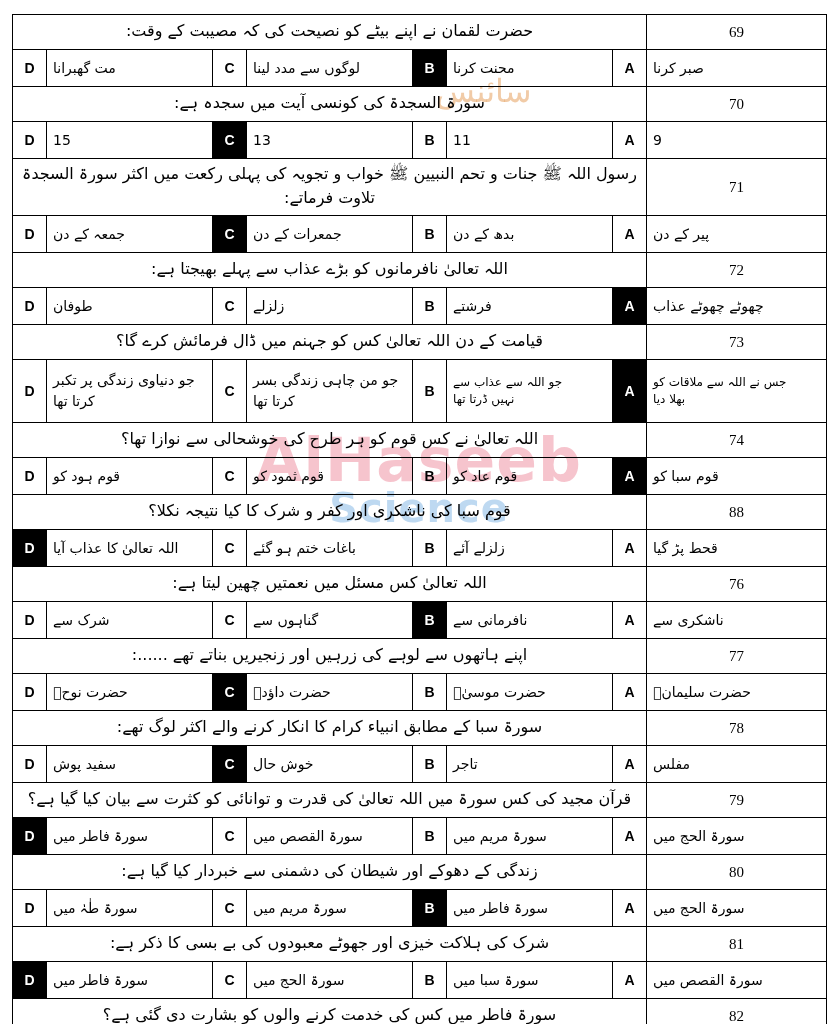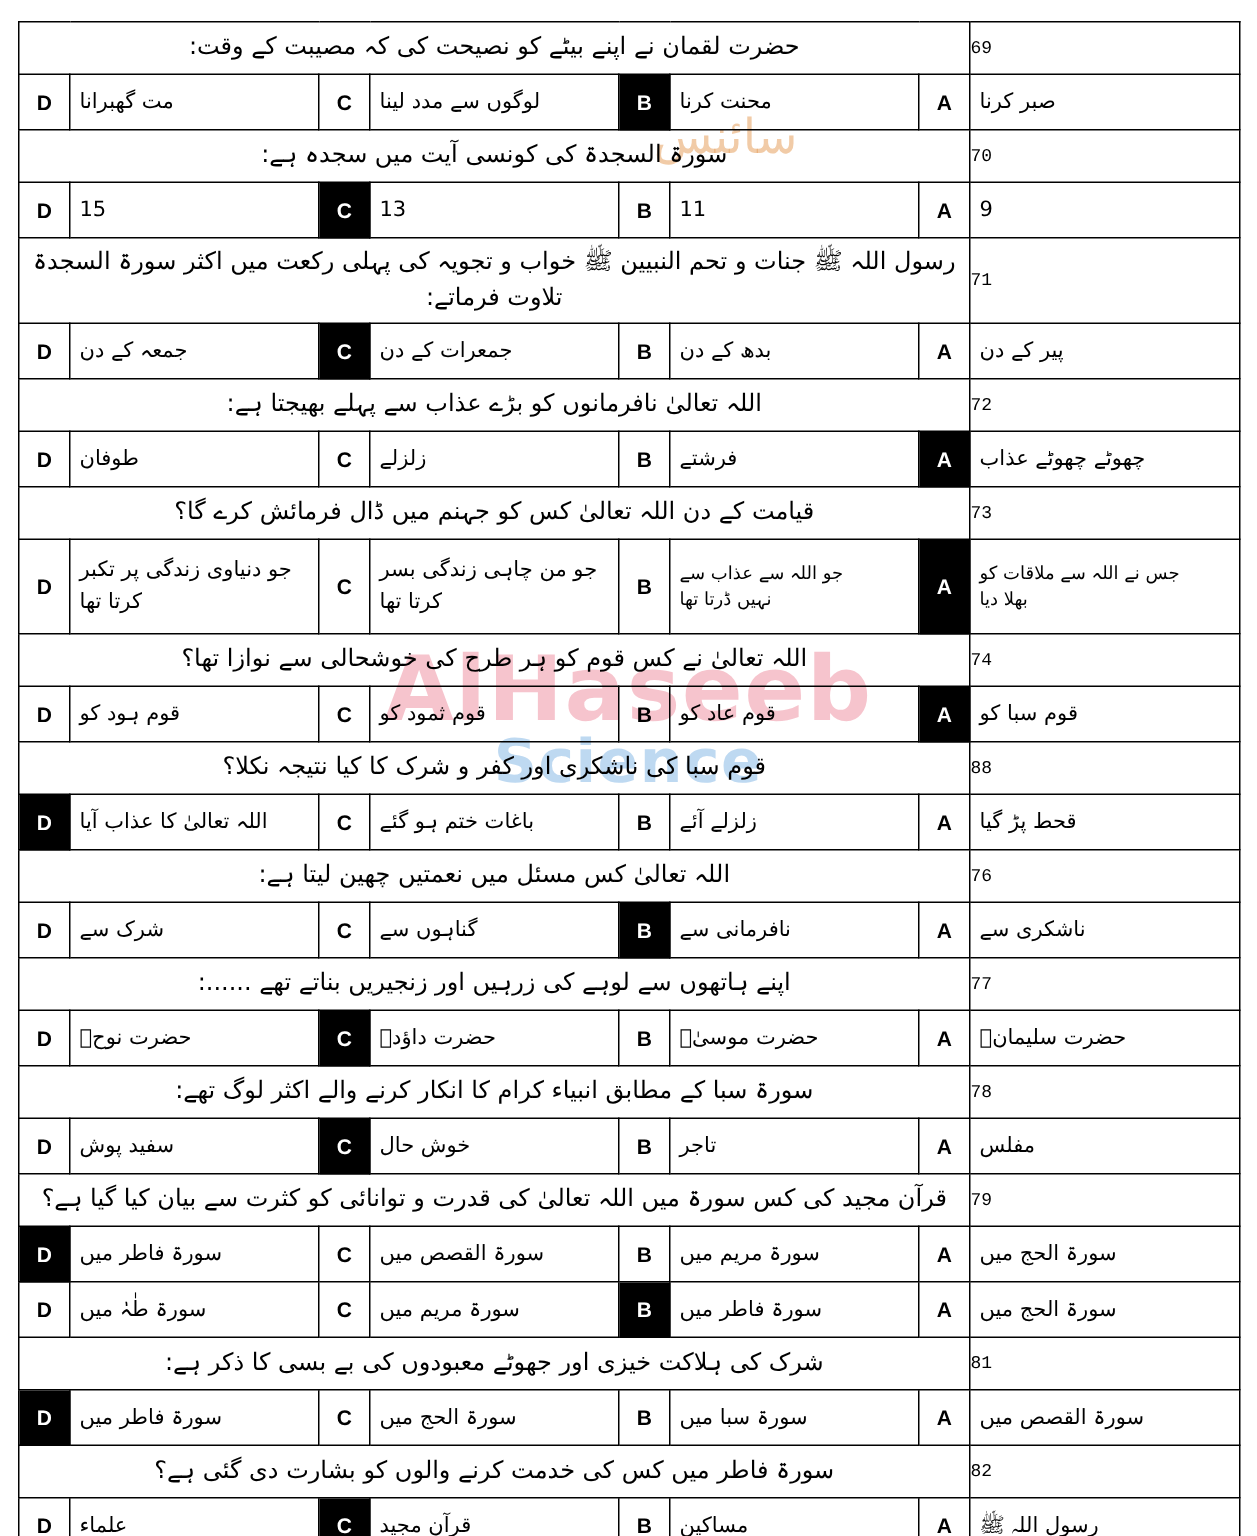--- a/index.html
+++ b/index.html
@@ -64,23 +64,23 @@
     z-index: 1;
   }
   table.quiz td {
     border: 1px solid #000;
     vertical-align: middle;
     background: transparent;
   }
   
   .qnum {
     width: 34px;
-    text-align: left;
-    font-size: 12px;
-    font-family: Liberation Mono, monospace;
+    text-align: center;
+    font-size: 15px;
+    font-family: Liberation Serif, serif;
     padding: 2px 0;
   }
   .qtext {
     direction: rtl;
     text-align: center;
     font-size: 16px;
     padding: 3px 8px 5px 8px;
     line-height: 1.5;
     font-family: "DejaVu Sans", sans-serif;
   }
@@ -298,20 +298,24 @@
         <td class="opt-letter correct">D</td>
         <td class="opt-text">سورۃ فاطر میں</td>
         <td class="opt-letter">C</td>
         <td class="opt-text">سورۃ القصص میں</td>
         <td class="opt-letter">B</td>
         <td class="opt-text">سورۃ مریم میں</td>
         <td class="opt-letter">A</td>
         <td class="opt-text">سورۃ الحج میں</td>
       </tr>
 
+      <tr class="qrow">
+        <td class="qtext" colspan="7">زندگی کے دھوکے اور شیطان کی دشمنی سے خبردار کیا گیا ہے:</td>
+        <td class="qnum">80</td>
+      </tr>
       <tr class="orow">
         <td class="opt-letter">D</td>
         <td class="opt-text">سورۃ طٰہٰ میں</td>
         <td class="opt-letter">C</td>
         <td class="opt-text">سورۃ مریم میں</td>
         <td class="opt-letter correct">B</td>
         <td class="opt-text">سورۃ فاطر میں</td>
         <td class="opt-letter">A</td>
         <td class="opt-text">سورۃ الحج میں</td>
       </tr>

